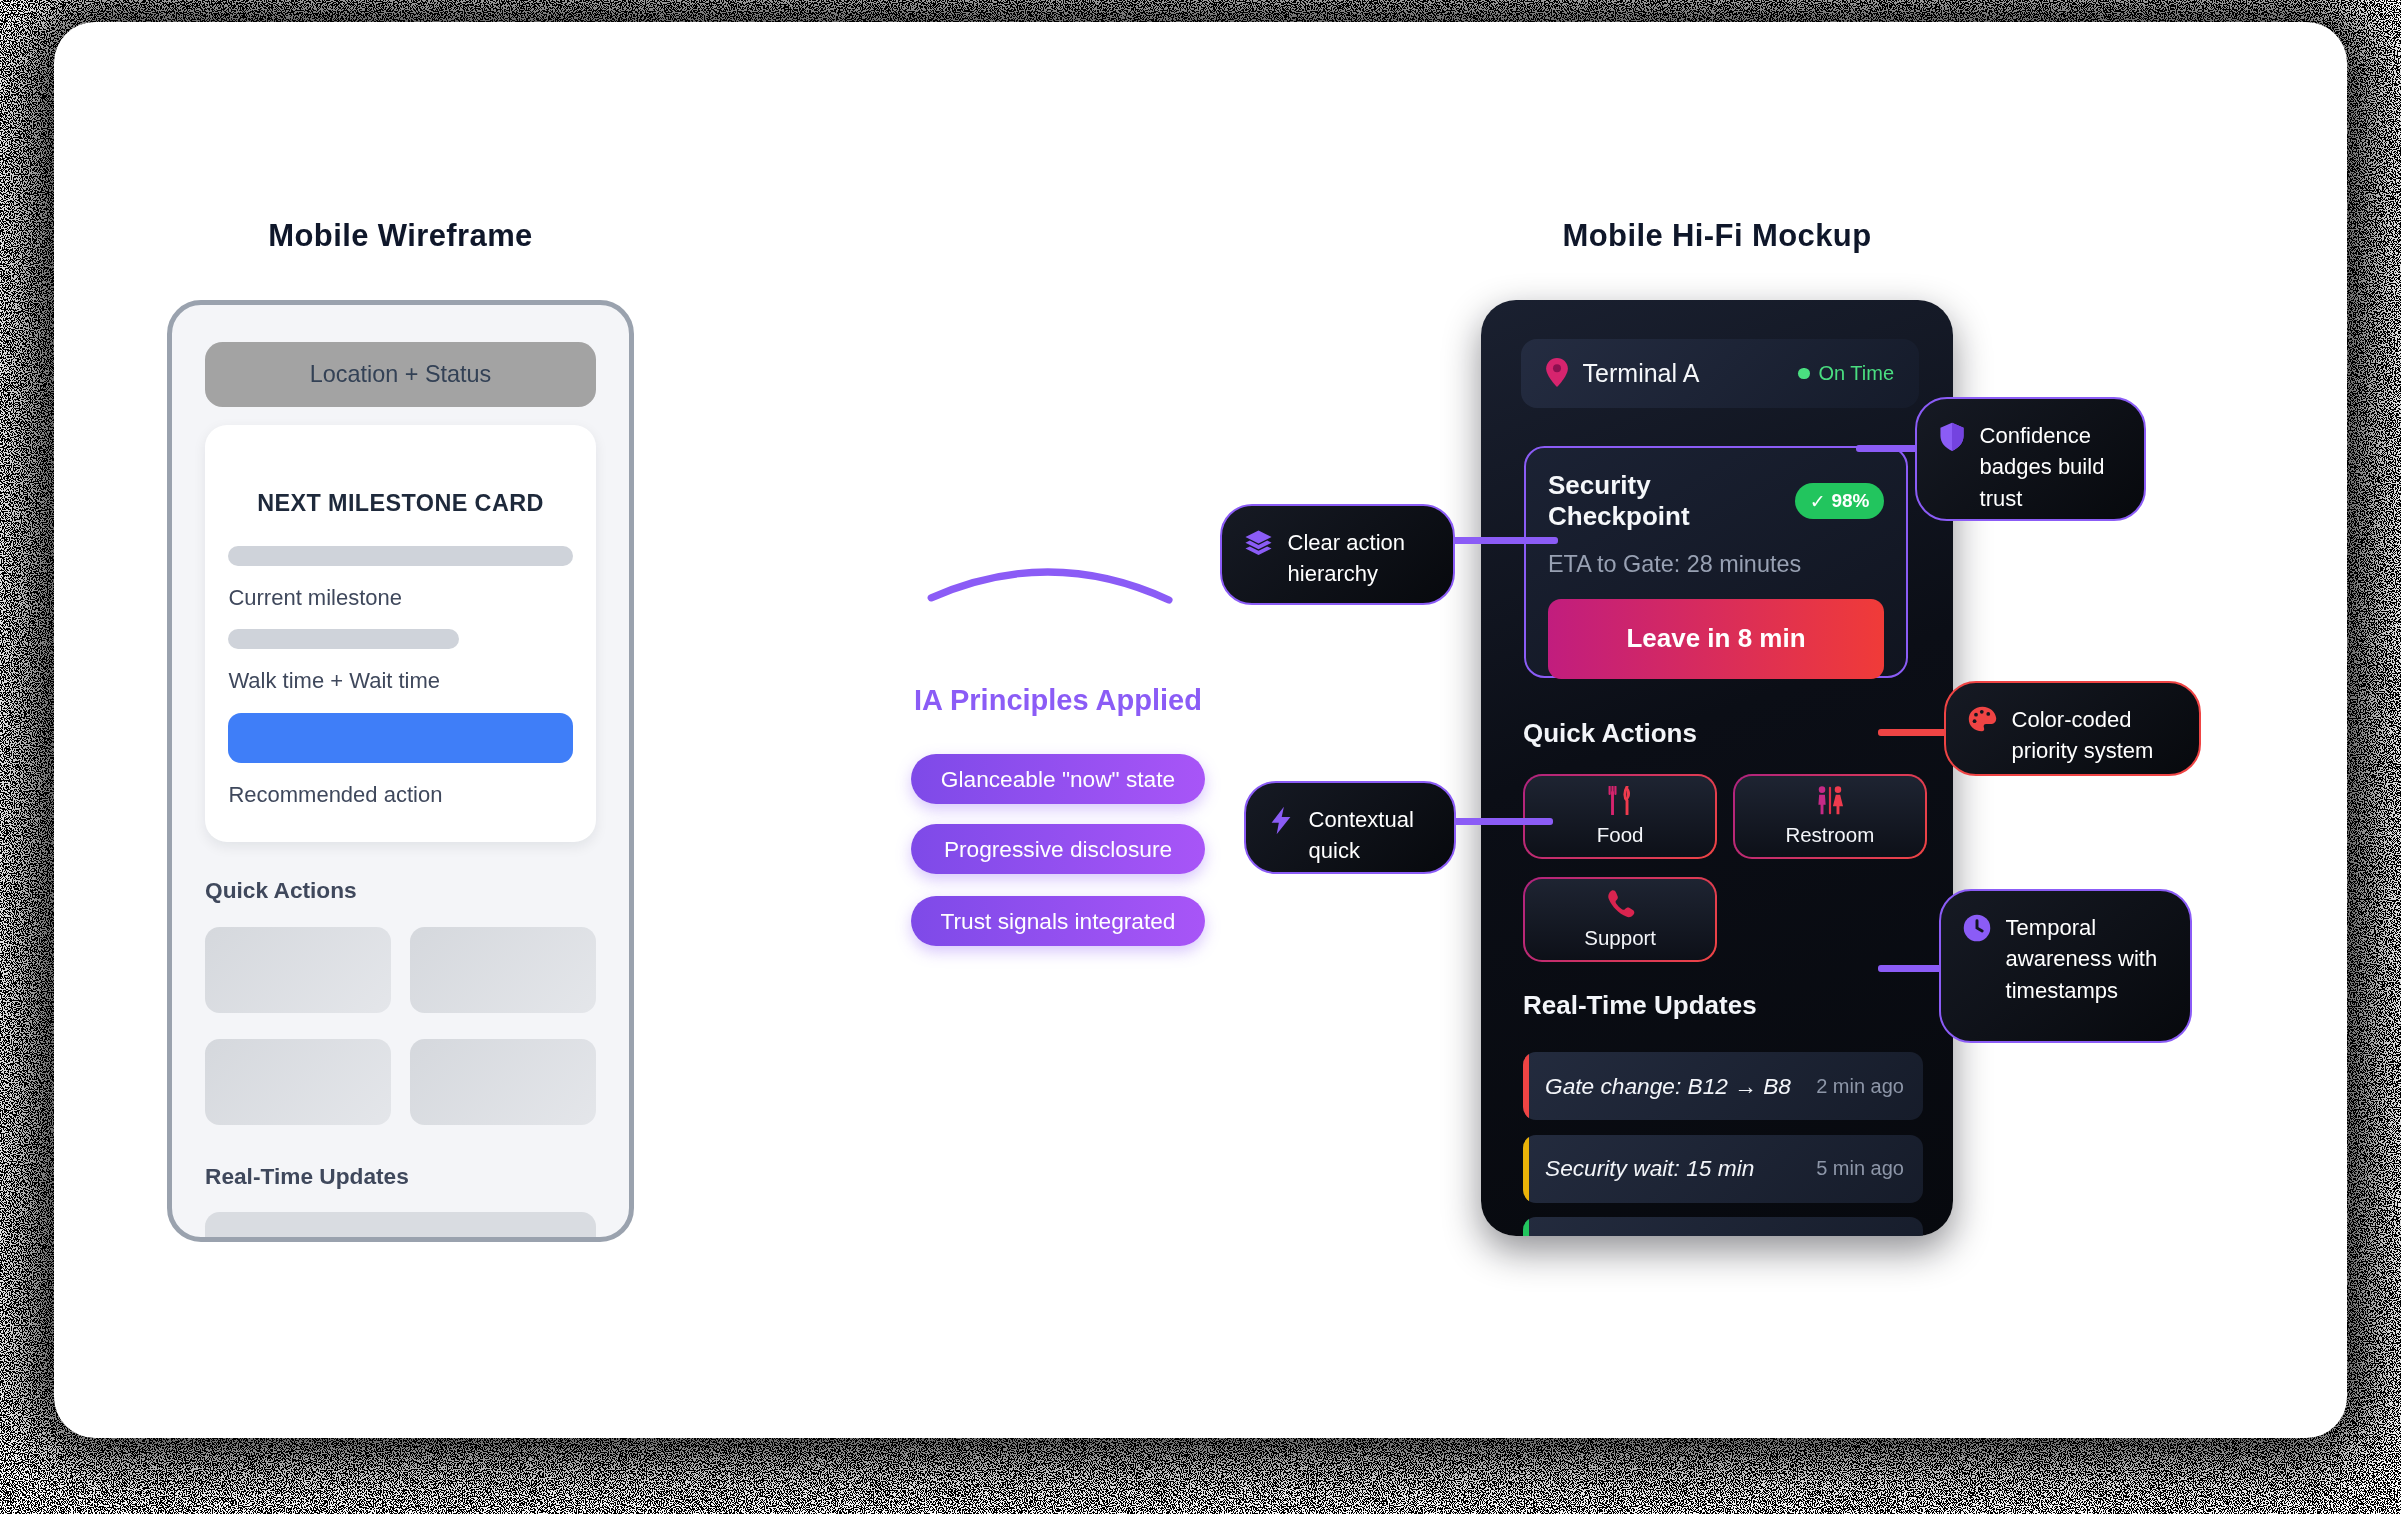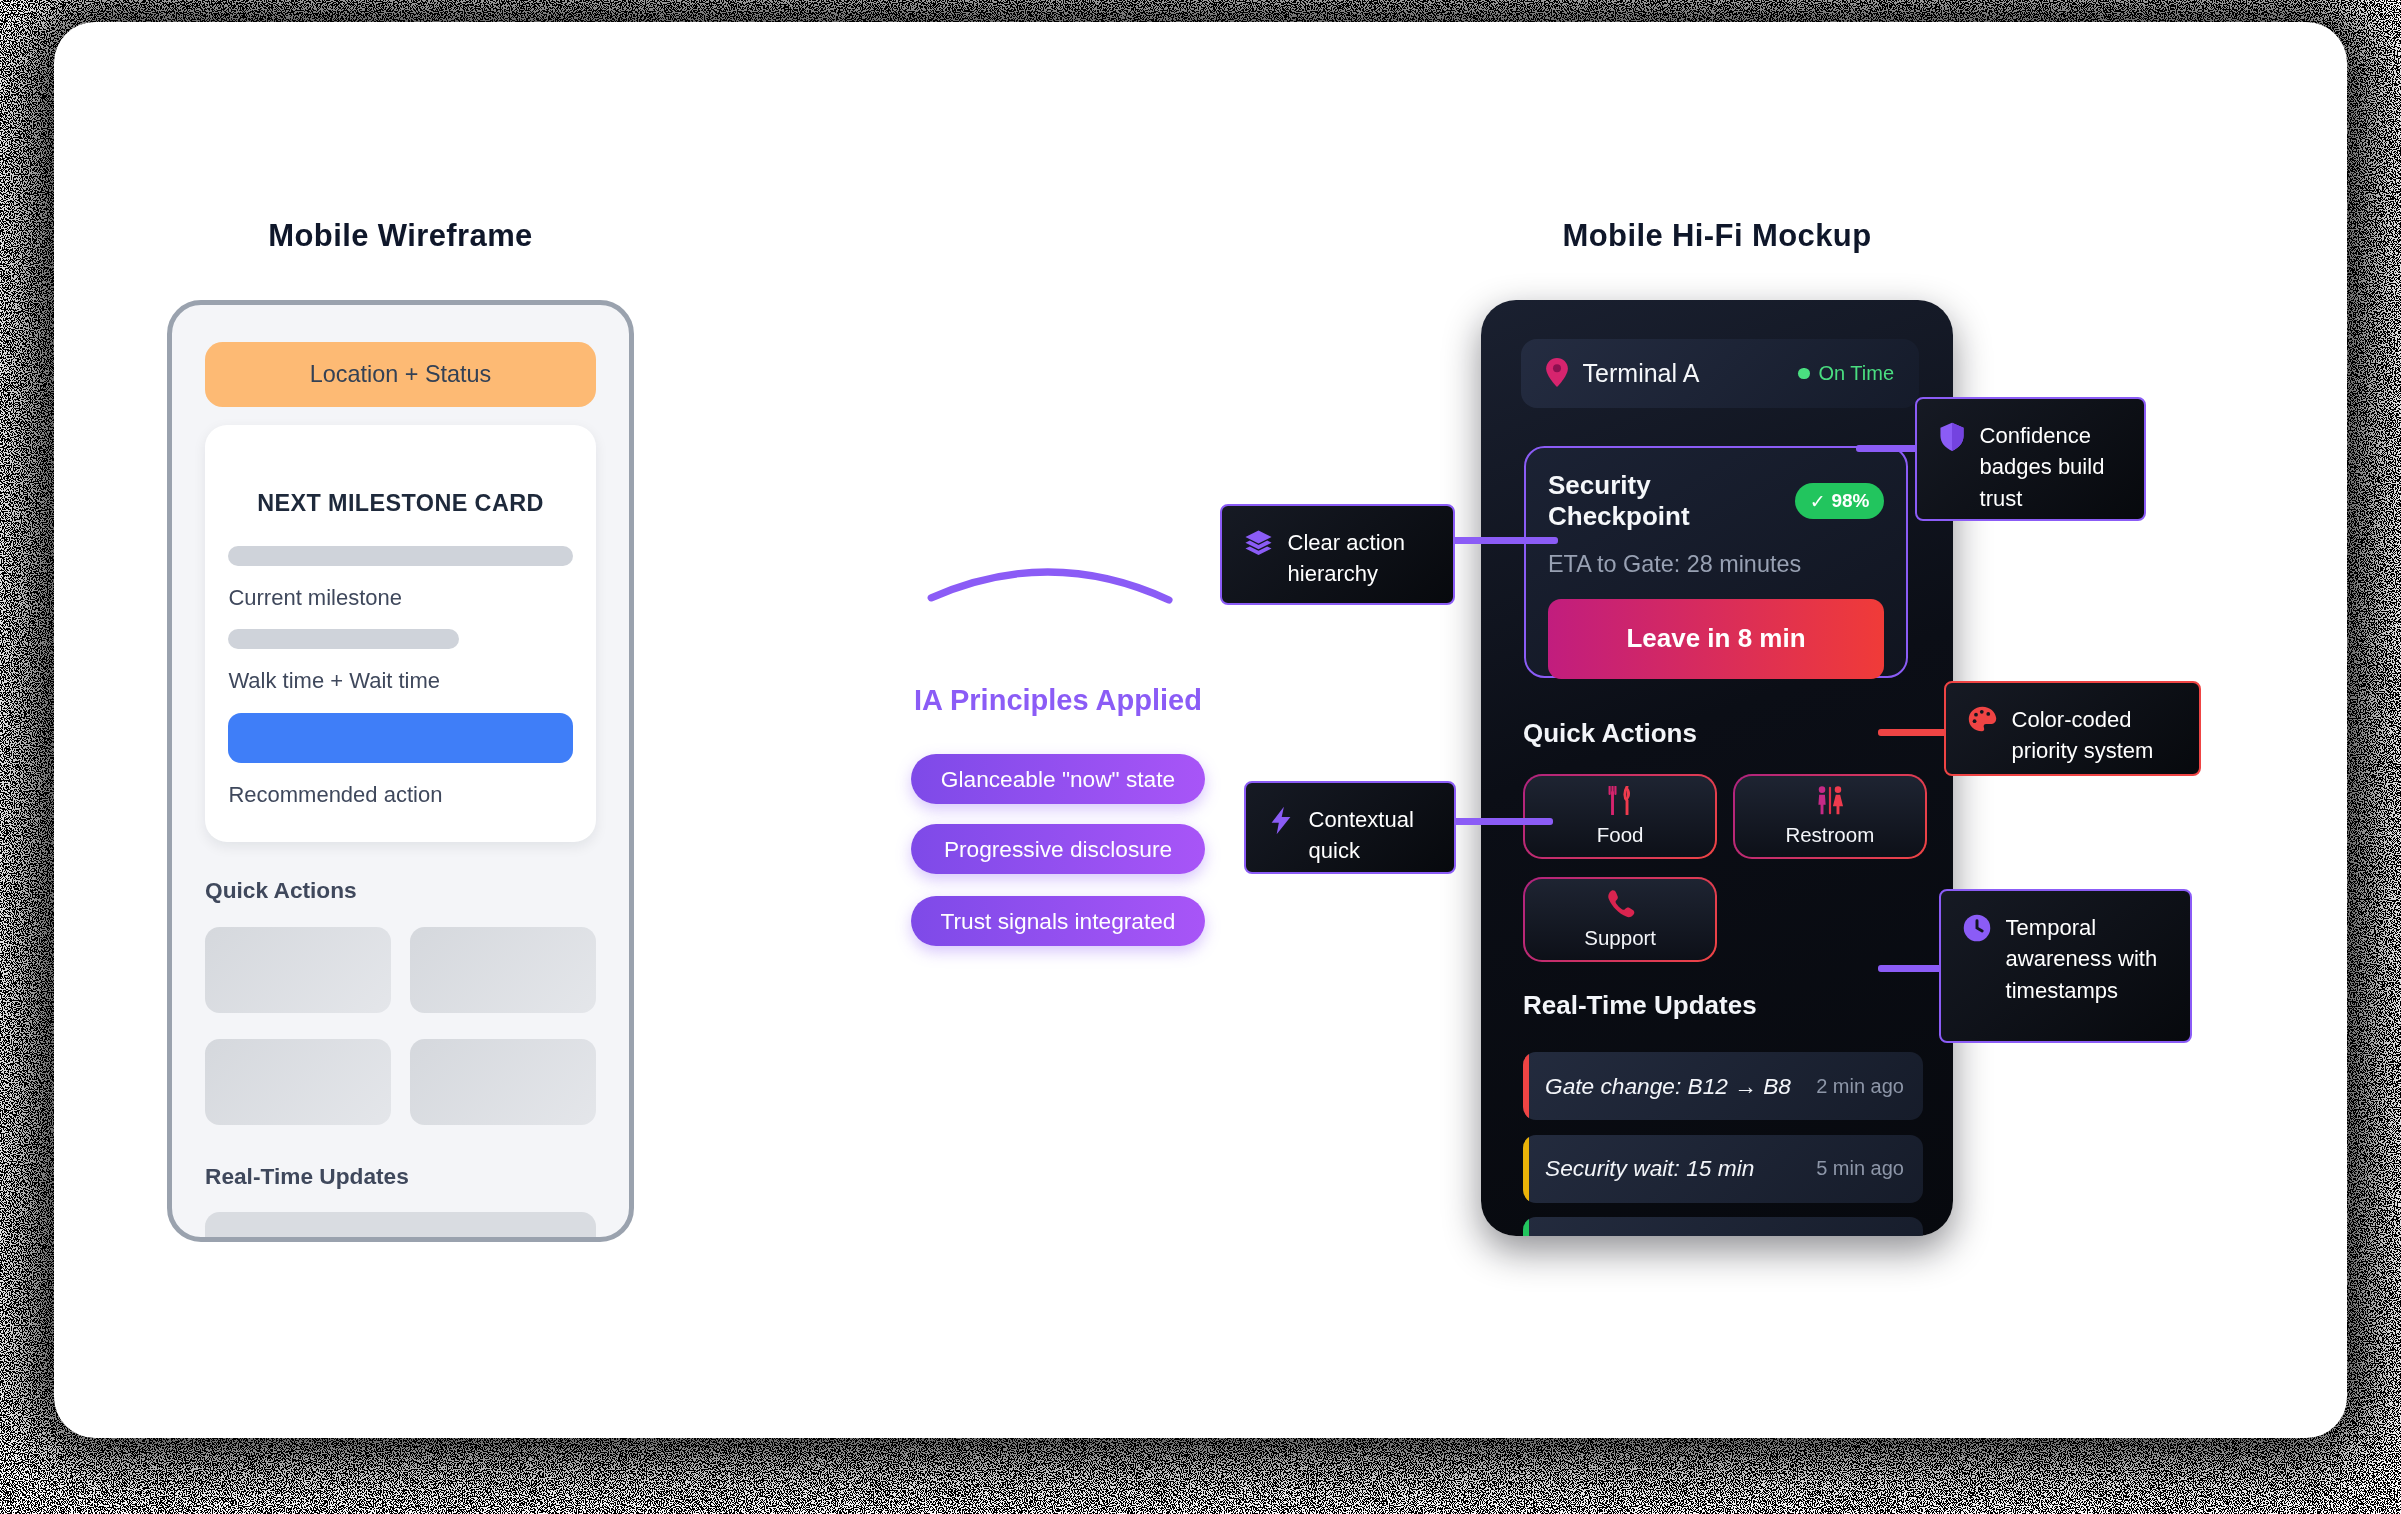--- a/index.html
+++ b/index.html
@@ -9,42 +9,42 @@
   #canvas{position:absolute;left:54px;top:22px;width:2293px;height:1416px;
           background:#ffffff;border-radius:41px;z-index:1;
           box-shadow:0 0 66px 18px rgba(0,0,0,.85);}
   .abs{position:absolute;}
   .sec-title{font-size:31px;font-weight:700;color:#0f172a;text-align:center;letter-spacing:0.4px;}
 
   
   #wireframe{left:113px;top:278px;width:467px;height:942px;
     border:5.8px solid #9aa2ae;border-radius:34px;background:#f4f5f8;
     box-sizing:border-box;overflow:hidden;padding:37px 33px 0 33px;}
-  .wf-locbar{height:65px;background:#fdba74;border-radius:17.5px;display:flex;
+  .wf-locbar{height:65px;background:#a3a3a3;border-radius:17.5px;display:flex;
     align-items:center;justify-content:center;font-size:23.4px;color:#334155;}
   .wf-card{margin-top:17.5px;background:#ffffff;border-radius:22px;
     box-shadow:0 4.4px 13px rgba(15,23,42,.08);padding:29px 23.4px 34px 23.4px;box-sizing:border-box;}
   .wf-card-title{font-size:23.4px;font-weight:700;color:#1e293b;text-align:center;letter-spacing:0.4px;margin-top:36px;}
   .wf-bar{height:20.5px;background:#cfd3da;border-radius:10.2px;}
   .wf-bar.short{width:67%;}
   .wf-label{font-size:22px;color:#3f485c;margin-top:19px;}
   .wf-blue{height:50px;background:#3f7ef8;border-radius:13px;margin-top:19px;}
   .wf-heading{font-size:22.7px;font-weight:700;color:#3f485c;}
   .wf-grid{margin-top:23.4px;display:grid;grid-template-columns:1fr 1fr;gap:26px 19px;}
   .wf-box{height:86px;border-radius:14.6px;background:linear-gradient(135deg,#d5d8dd,#e4e6ea);}
   .wf-partial{margin-top:22px;height:58px;border-radius:14.6px;background:#d9dce1;}
 
   
   #ia-title{left:860px;top:662px;font-size:29px;font-weight:700;color:#8b5cf6;}
   .pill{left:857px;width:294px;height:50px;border-radius:25px;color:#fff;font-size:22.7px;
     display:flex;align-items:center;justify-content:center;
     background:linear-gradient(90deg,#7e4ae8,#a855f7);box-shadow:0 5.8px 14.6px rgba(139,92,246,.35);}
 
   
-  .callout{background:linear-gradient(140deg,#161a24,#07090d);border-radius:8px;
+  .callout{background:linear-gradient(140deg,#161a24,#07090d);border-radius:32px;
     box-sizing:border-box;display:flex;gap:14.6px;padding:20.5px 22px;color:#fff;
     font-size:22px;line-height:1.45;z-index:6;}
   .callout.purple{border:2.2px solid #8b5cf6;}
   .callout.red{border:2.2px solid #ef4444;}
   .callout .ic{flex:0 0 auto;margin-top:2.2px;}
 
   
   .line{height:6.6px;border-radius:2.9px;z-index:5;}
   .line.purple{background:#8b5cf6;}
   .line.red{background:#ef4444;}

